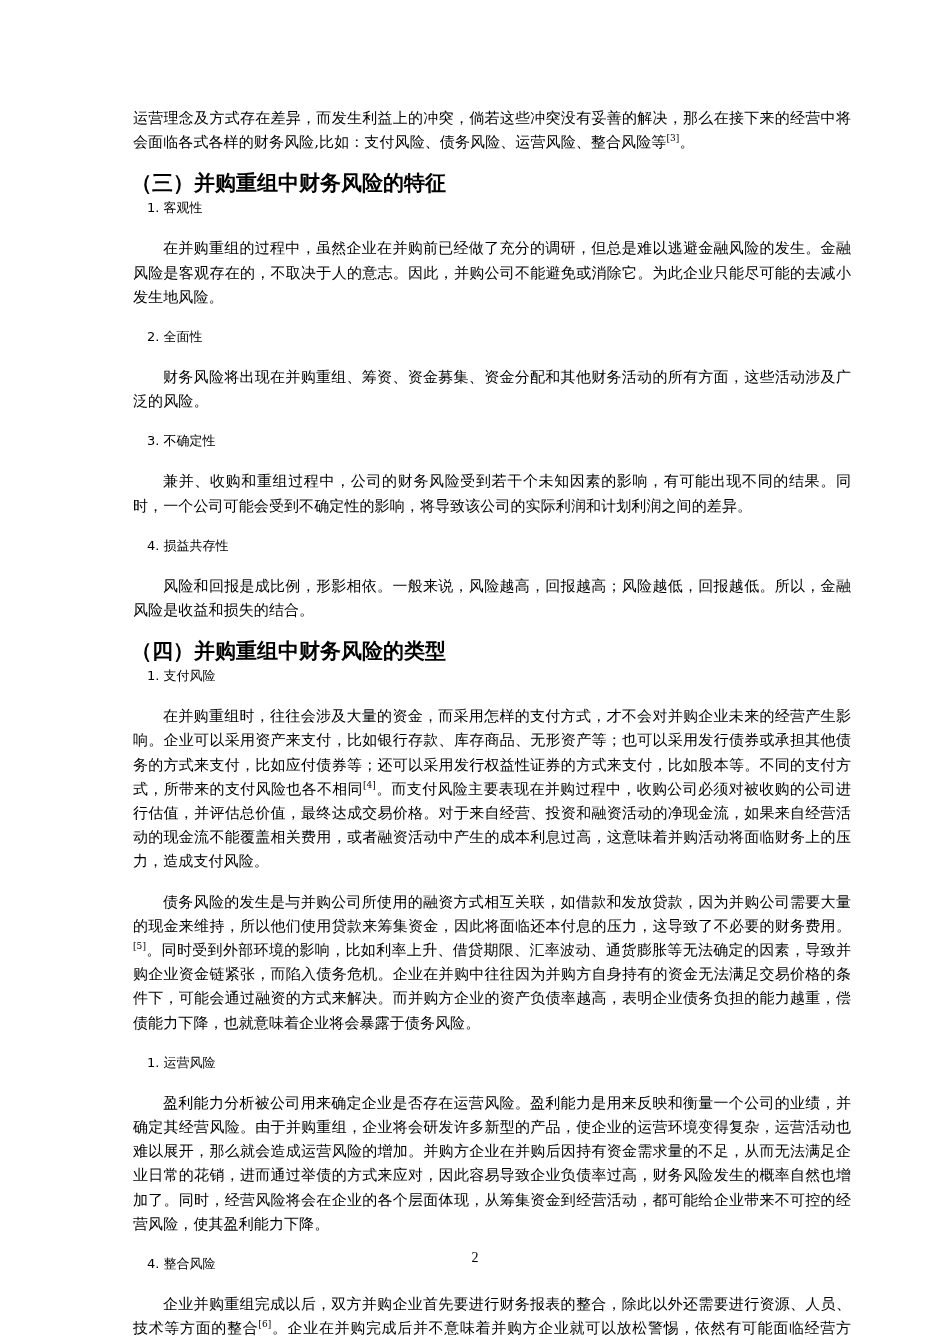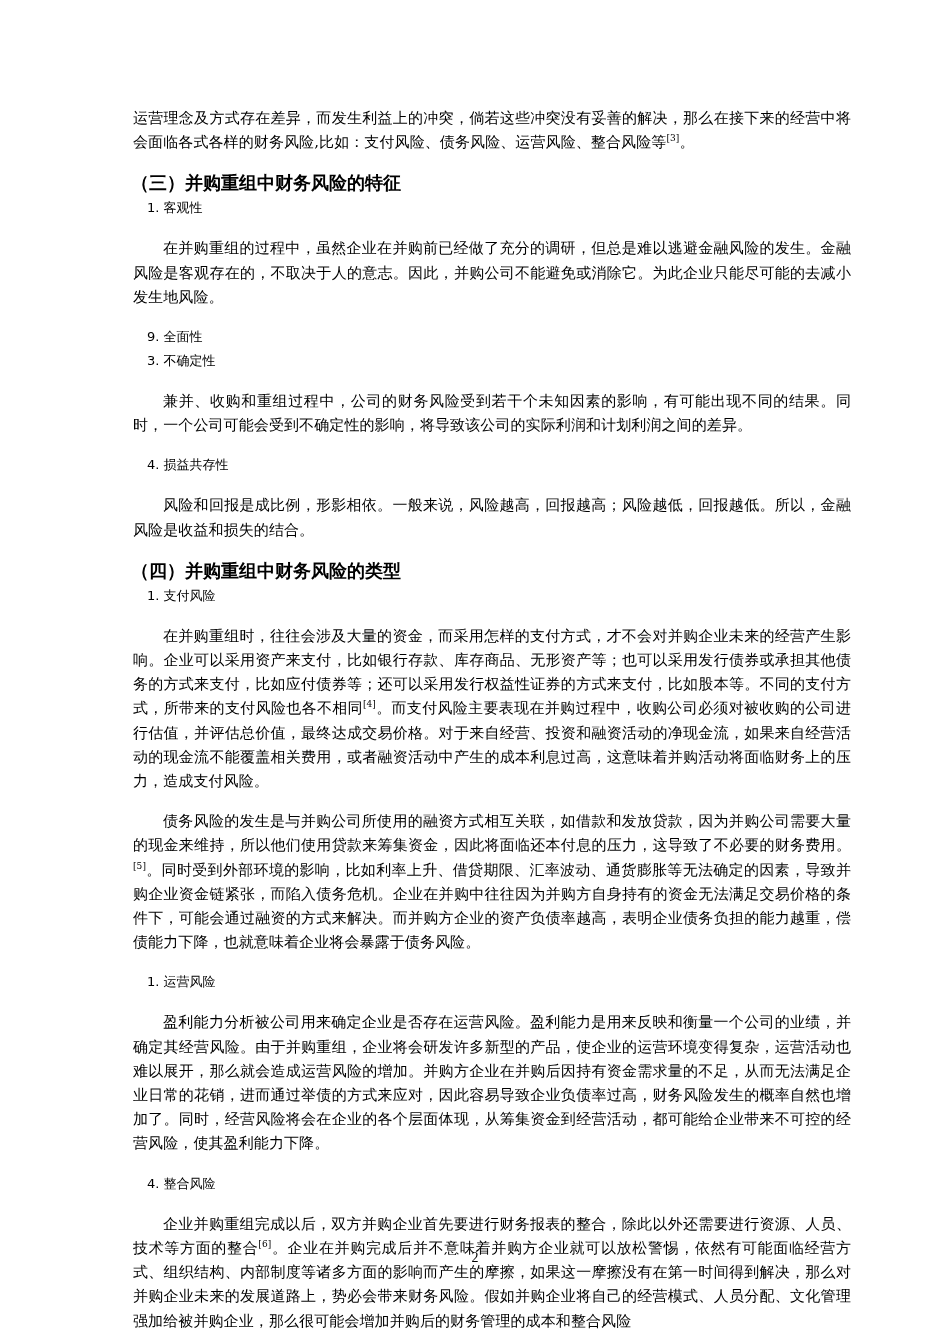--- a/index.html
+++ b/index.html
@@ -1,36 +1,37 @@
 <!DOCTYPE html>
 <html><head>
 <meta charset="utf-8">
 <style>
   html, body { margin: 0; padding: 0; background: #ffffff; }
   body { width: 950px; height: 1344px; position: relative; overflow: hidden; color: #000; }
   .page { position: absolute; left: 117px; top: 90px; width: 750px; font-family: "DejaVu Serif", "Liberation Serif", serif; font-size: 15px; }
   .para { margin: 16px; line-height: 24.2px; text-align: justify; text-indent: 30px; letter-spacing: 0.1px; }
   .para.noindent { text-indent: 0; }
-  .h2 { font-family: "DejaVu Sans", "Liberation Sans", sans-serif; font-size: 18px; font-weight: bold; margin: 16px 0 0 14px; line-height: 26px; }
+  .h2 { font-family: "DejaVu Sans", "Liberation Sans", sans-serif; font-size: 21px; font-weight: bold; margin: 16px 0 0 14px; line-height: 26px; }
   .h3 { font-family: "DejaVu Sans", "Liberation Sans", sans-serif; font-size: 13px; font-weight: normal; margin: 0 0 0 30px; line-height: 24px; }
   sup { font-size: 9px; vertical-align: super; line-height: 0; }
   .footer { position: absolute; top: 1250px; left: 0; width: 950px; text-align: center; font-family: "Liberation Serif", serif; font-size: 14px; }
 </style>
 </head>
 <body>
 
 <div class="page">
   <p class="para noindent"><span>运营理念及方式存在差异，而发生利益上的冲突，倘若这些冲突没有妥善的解决，那么在接下来的经营中将会面临各式各样的财务风险,比如：支付风险、债务风险、运营风险、整合风险等</span><sup>[3]</sup><span>。</span></p>
 
   <div class="h2">（三）并购重组中财务风险的特征</div>
 
   <div class="h3">1. 客观性</div>
   <p class="para">在并购重组的过程中，虽然企业在并购前已经做了充分的调研，但总是难以逃避金融风险的发生。金融风险是客观存在的，不取决于人的意志。因此，并购公司不能避免或消除它。为此企业只能尽可能的去减小发生地风险。</p>
 
-  <div class="h3">9. 全面性</div>
+  <div class="h3">2. 全面性</div>
+  <p class="para">财务风险将出现在并购重组、筹资、资金募集、资金分配和其他财务活动的所有方面，这些活动涉及广泛的风险。</p>
 
   <div class="h3">3. 不确定性</div>
   <p class="para">兼并、收购和重组过程中，公司的财务风险受到若干个未知因素的影响，有可能出现不同的结果。同时，一个公司可能会受到不确定性的影响，将导致该公司的实际利润和计划利润之间的差异。</p>
 
   <div class="h3">4. 损益共存性</div>
   <p class="para">风险和回报是成比例，形影相依。一般来说，风险越高，回报越高；风险越低，回报越低。所以，金融风险是收益和损失的结合。</p>
 
   <div class="h2">（四）并购重组中财务风险的类型</div>
 
   <div class="h3">1. 支付风险</div>

